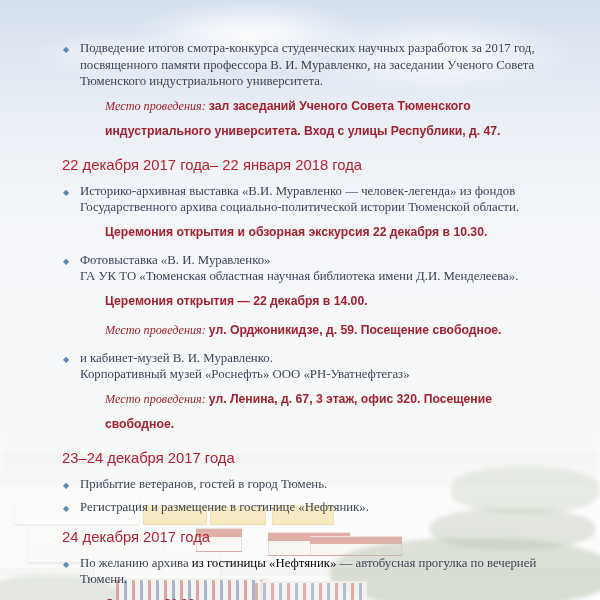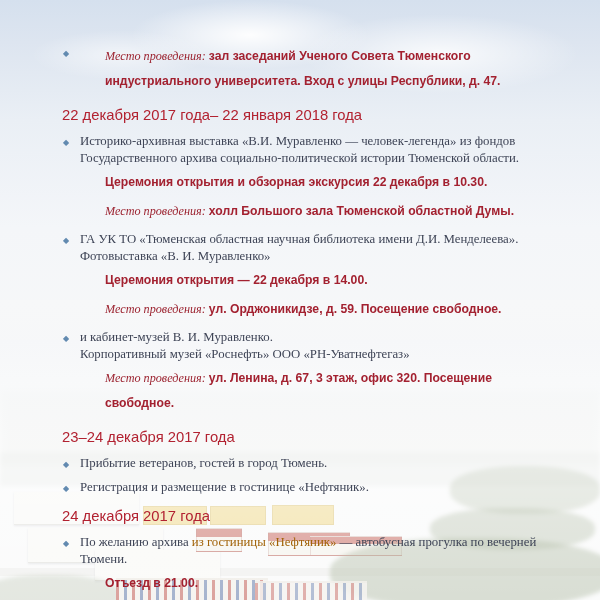--- a/index.html
+++ b/index.html
@@ -51,21 +51,21 @@
         font-size:12.8px;line-height:16.5px;color:#3e4456;}
   .bullet{position:absolute;left:1px;top:2px;font-size:8px;color:#628ab0;
           font-family:"DejaVu Sans",sans-serif;}
   .item-line{display:block;}
   .detail{margin:4px 0 0 25px;font-family:"Liberation Sans",sans-serif;
           font-weight:bold;font-size:12.2px;line-height:25px;color:#a32130;}
   .venue-label{font-family:"Liberation Serif",serif;font-style:italic;font-weight:normal;color:#9c2330;}
   .venue-value{margin-left:3px;}
   .heading{font-family:"Liberation Sans",sans-serif;font-weight:normal;
            font-size:14.8px;line-height:17px;color:#b22231;margin:13px 0 9px 0;}
-  .hl-red{color:#a16207;}
+  .hl-red{color:#000000;}
 </style>
 </head>
 <body>
 
 <div class="page">
 
   <div class="sky"></div>
   <div class="cloud cloud1"></div>
   <div class="cloud cloud2"></div>
   <div class="cloud cloud3"></div>
@@ -89,40 +89,38 @@
     <div class="shape treeband tband3"></div>
     <div class="shape apts apts1"></div>
     <div class="shape apts apts2"></div>
   </div>
   <div class="fade"></div>
 
   <div class="content">
 
     <div class="item">
       <span class="bullet">◆</span>
+      <span class="item-line">Подведение итогов смотра-конкурса студенческих научных разработок за 2017 год, посвященного памяти профессора В. И. Муравленко, на заседании Ученого Совета Тюменского индустриального университета.</span>
       <div class="detail">
         <span class="venue-label">Место проведения:</span><span class="venue-value">зал заседаний Ученого Совета Тюменского индустриального университета. Вход с улицы Республики, д. 47.</span>
       </div>
     </div>
 
     <div class="heading">22 декабря 2017 года– 22 января 2018 года</div>
 
     <div class="item">
       <span class="bullet">◆</span>
       <span class="item-line">Историко-архивная выставка «В.И. Муравленко — человек-легенда» из фондов Государственного архива социально-политической истории Тюменской области.</span>
       <div class="detail">Церемония открытия и обзорная экскурсия 22 декабря в 10.30.</div>
-      <div class="detail">
-        <span class="venue-label">Место проведения:</span><span class="venue-value">холл Большого зала Тюменской областной Думы.</span>
-      </div>
     </div>
 
     <div class="item">
       <span class="bullet">◆</span>
+      <span class="item-line">Фотовыставка «В. И. Муравленко»</span>
       <span class="item-line">ГА УК ТО «Тюменская областная научная библиотека имени Д.И. Менделеева».</span>
-      <span class="item-line">Фотовыставка «В. И. Муравленко»</span>
       <div class="detail">Церемония открытия — 22 декабря в 14.00.</div>
       <div class="detail">
         <span class="venue-label">Место проведения:</span><span class="venue-value">ул. Орджоникидзе, д. 59. Посещение свободное.</span>
       </div>
     </div>
 
     <div class="item">
       <span class="bullet">◆</span>
       <span class="item-line">и кабинет-музей В. И. Муравленко.</span>
       <span class="item-line">Корпоративный музей «Роснефть» ООО «РН-Уватнефтегаз»</span>

